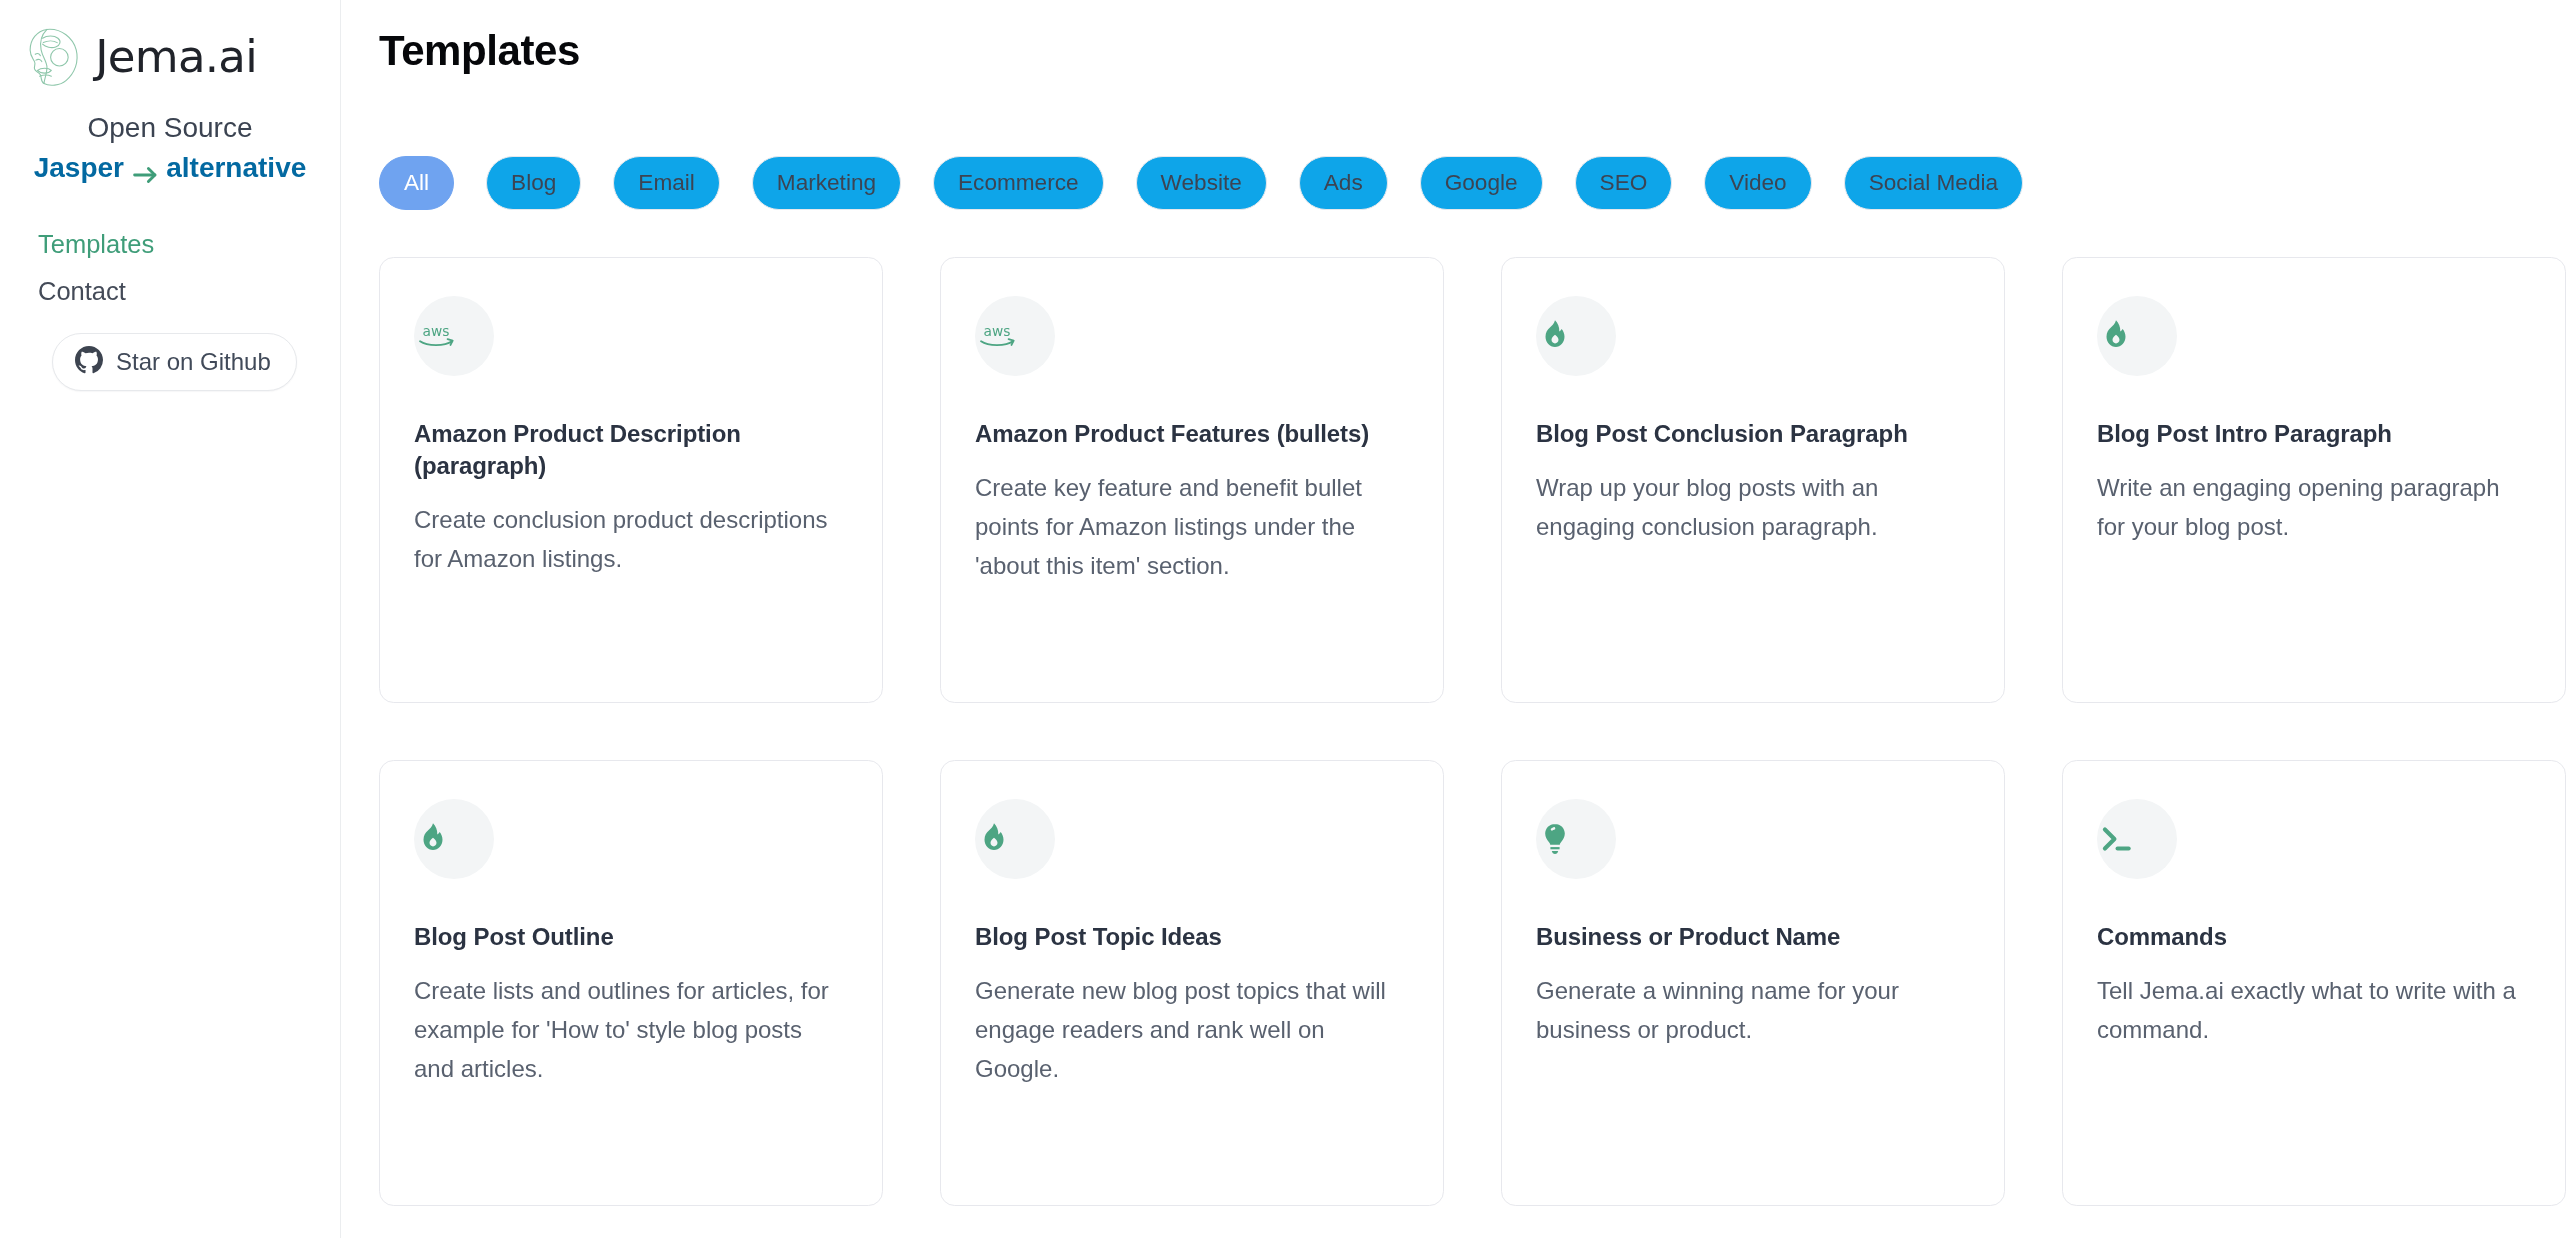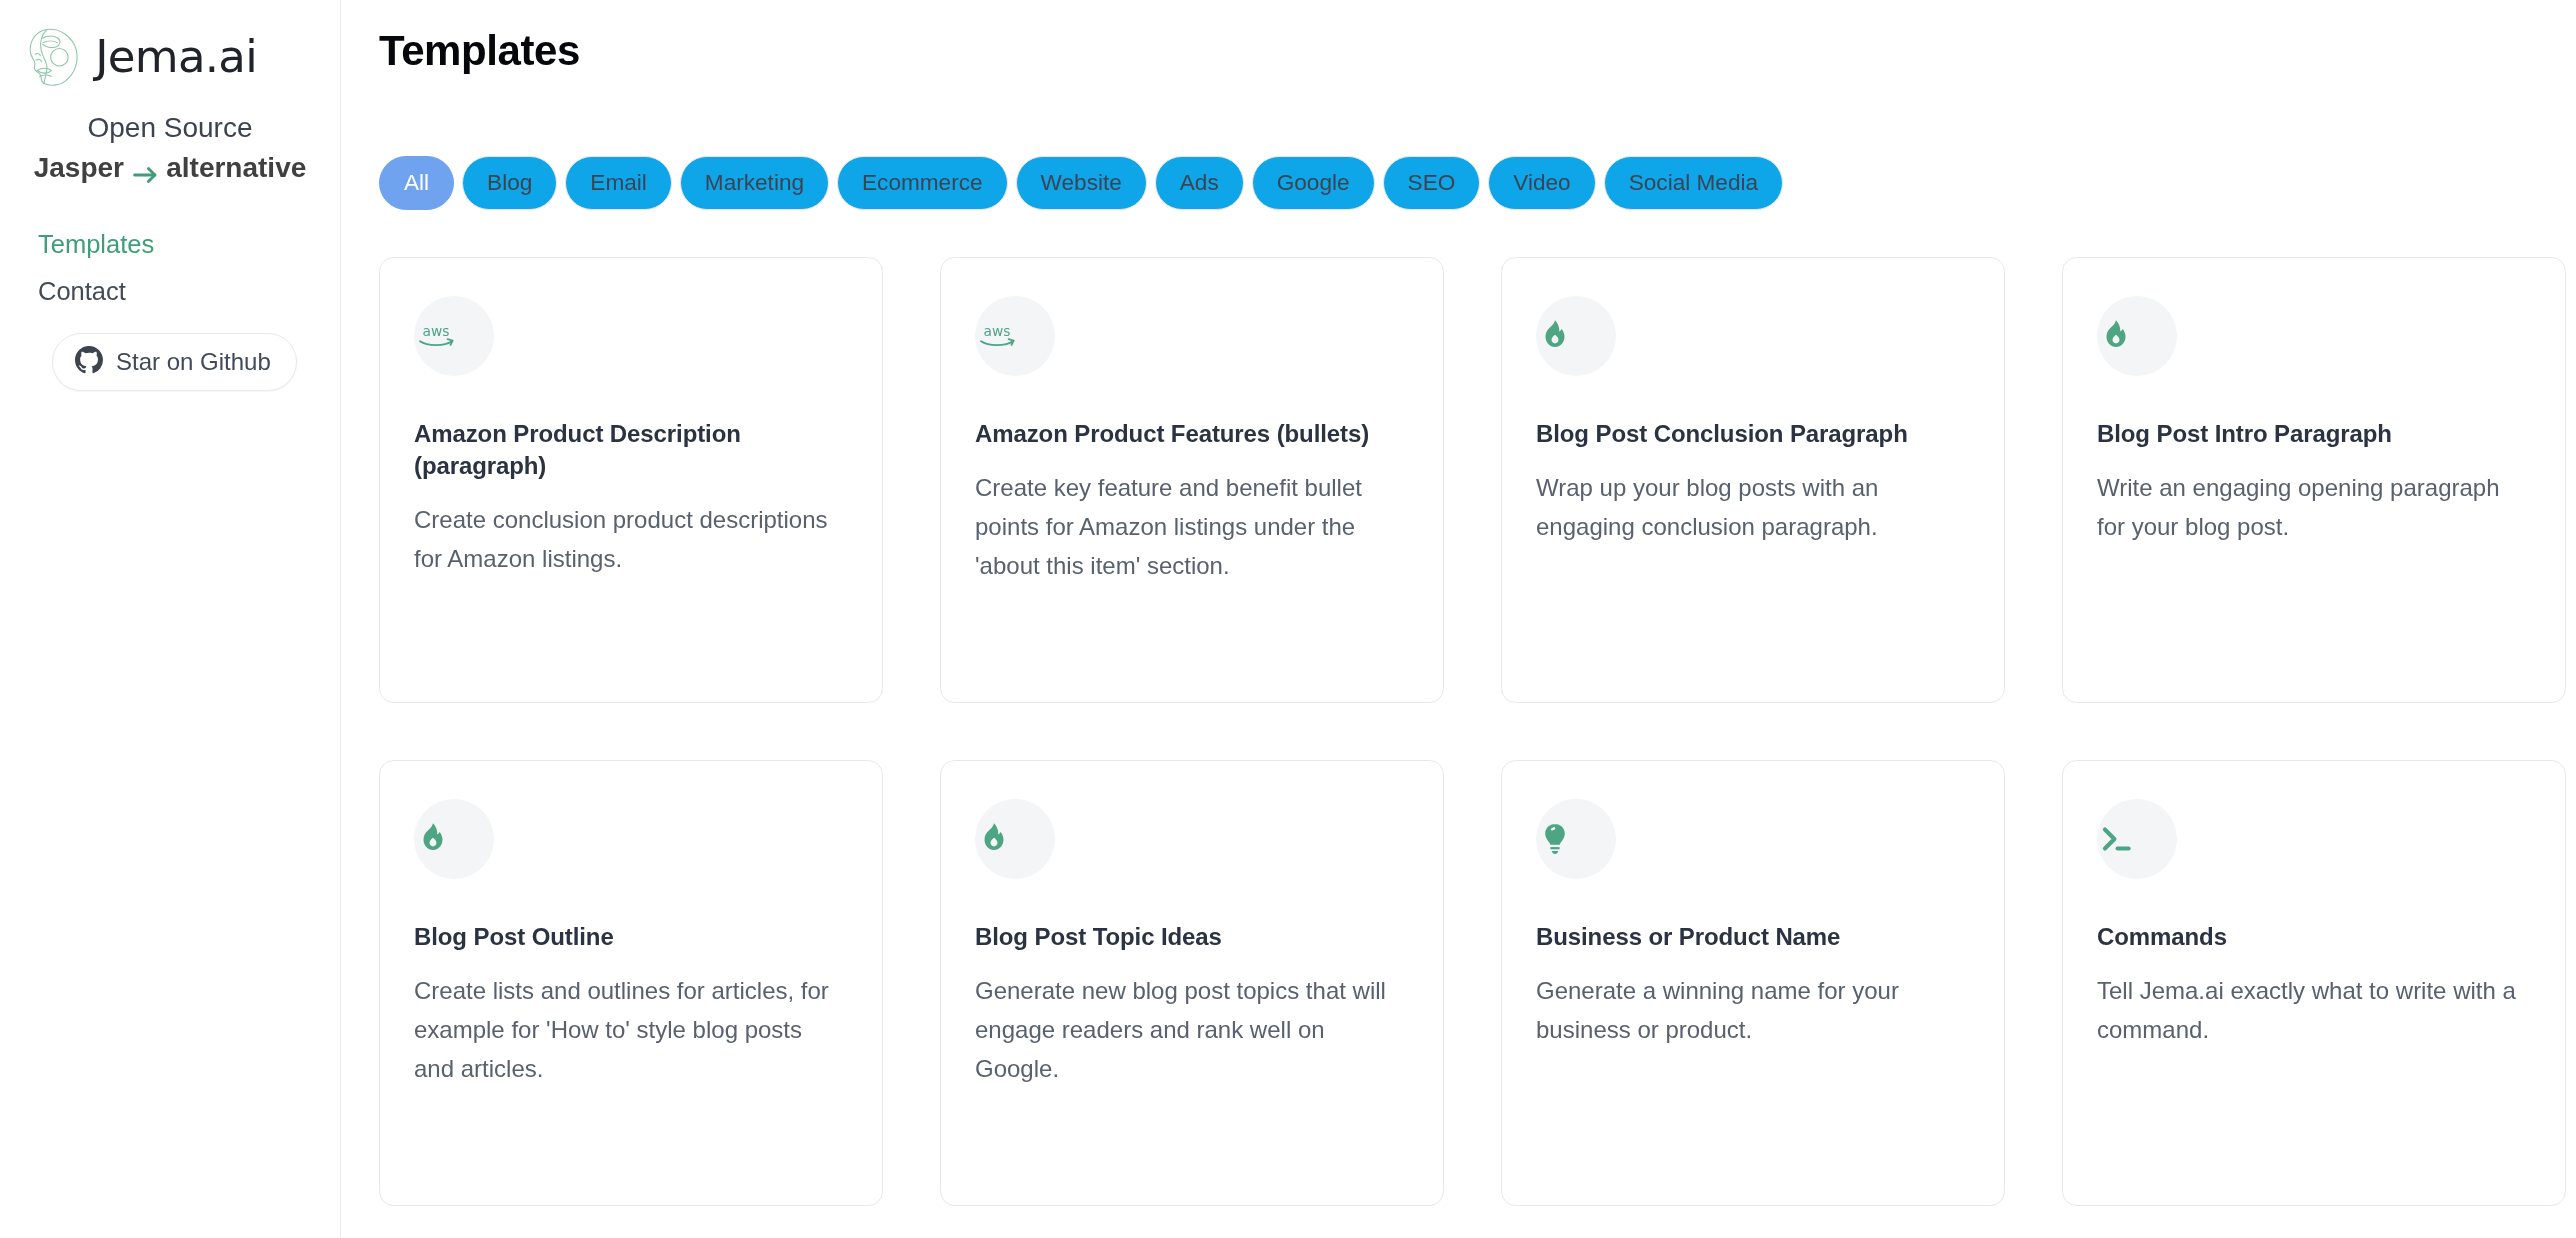--- a/index.html
+++ b/index.html
@@ -42,21 +42,21 @@
     padding:0 19px;
   }
   .tagline-1 {
     font-size:28px;
     color:#3b4351;
     line-height:1.42;
   }
   .tagline-2 {
     font-size:28px;
     font-weight:bold;
-    color:#404040;
+    color:#0369a1;
     line-height:1.42;
     display:flex;
     align-items:center;
     justify-content:center;
     gap:6.6px;
     white-space:nowrap;
   }
   .arrow-ico { display:inline-block; width:29px; height:22px; }
 
   .nav { margin-top:44px; padding-left:38px; }
@@ -95,21 +95,21 @@
     font-size:42px;
     font-weight:bold;
     color:#06070a;
     letter-spacing:-0.4px;
     line-height:1.1;
   }
 
   .pills {
     display:flex;
     align-items:flex-start;
-    gap:8px;
+    gap:32px;
     margin-top:82px;
     flex-wrap:nowrap;
   }
   .pill {
     border:1.5px solid #e6e8ec;
     border-radius:728px;
     background:#0ea5e9;
     color:#3c4453;
     font-size:22.6px;
     line-height:1;

